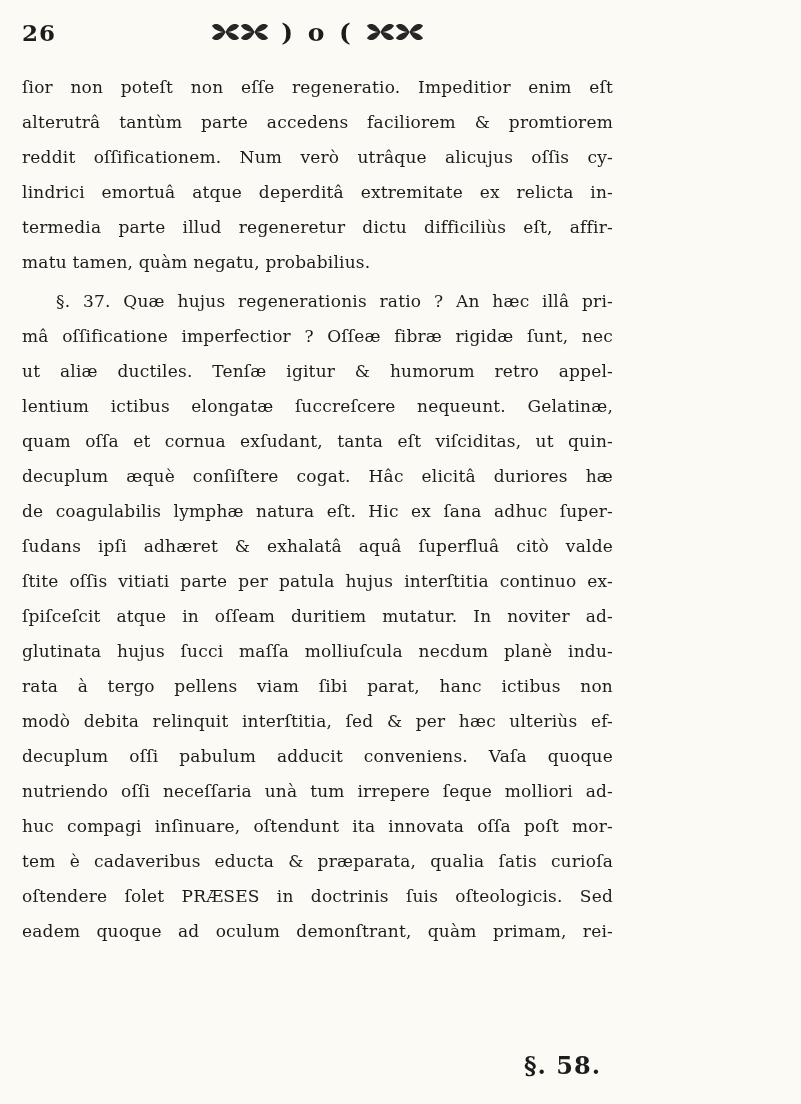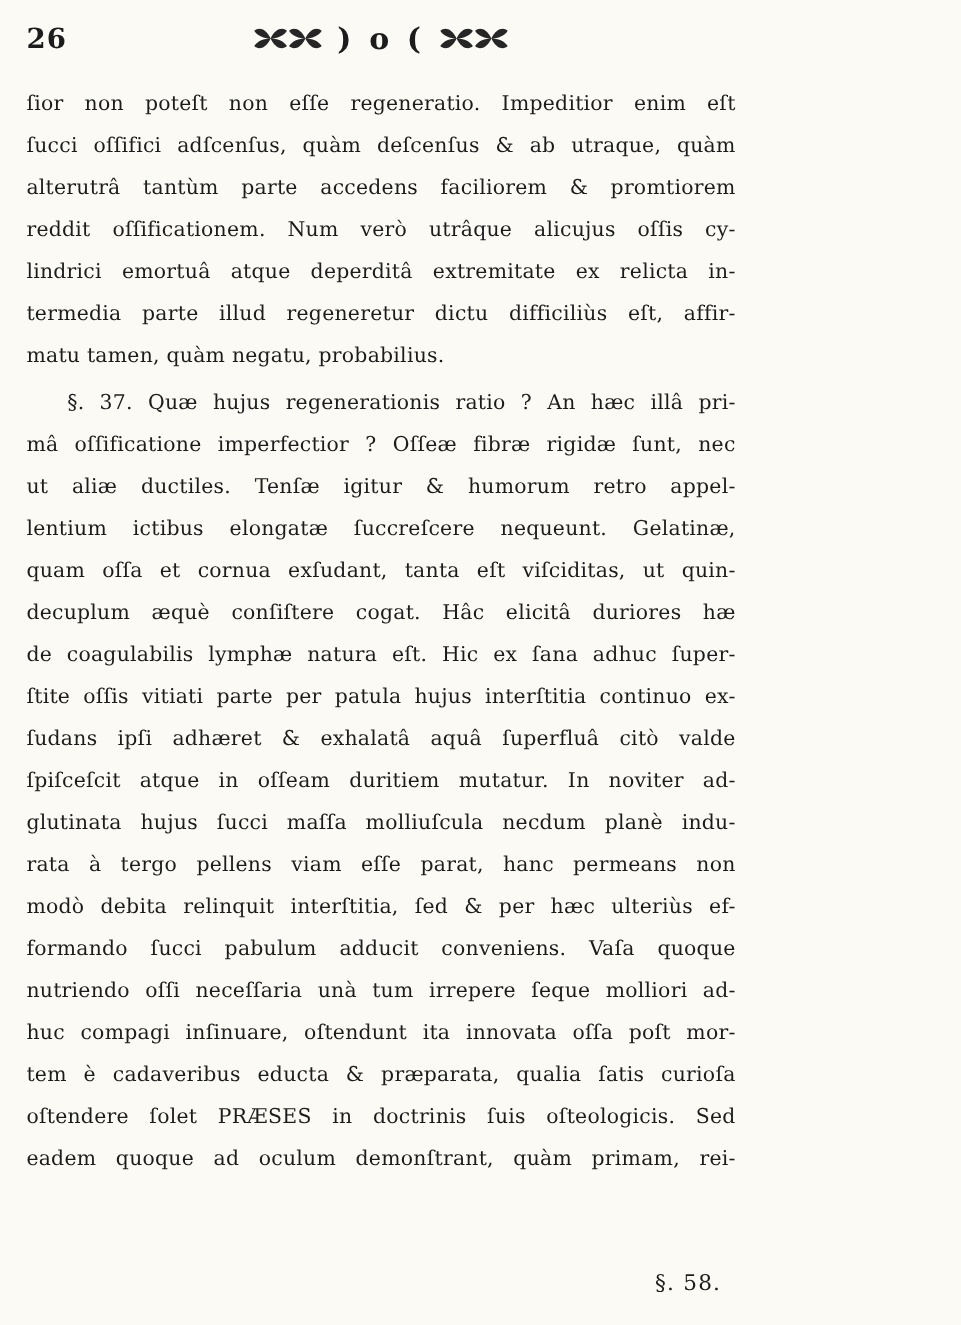--- a/index.html
+++ b/index.html
@@ -65,22 +65,22 @@
   .line.last {
     text-align-last: left;
   }
   .line.first-indent {
     text-indent: 34px;
   }
   .page-footer {
     position: absolute;
     right: 34px;
     bottom: 24px;
-    font-size: 18px;
-    font-weight: 400;
+    font-size: 24px;
+    font-weight: 700;
     letter-spacing: 1px;
   }
 </style>
 </head>
 <body>
 
 <div class="page">
 
   <div class="page-header">
     <div class="page-number">26</div>
@@ -110,42 +110,41 @@
         </g>
       </svg>
     </div>
 
     <div></div>
   </div>
 
   <div class="page-text">
       <div class="paragraph">
         <div class="line">ſior non poteſt non eſſe regeneratio. Impeditior enim eſt</div>
-        <div class="line">ſucci oſſifici adſcenſus, quàm deſcenſus &amp; ab utraque, quàm</div>
         <div class="line">alterutrâ tantùm parte accedens faciliorem &amp; promtiorem</div>
         <div class="line">reddit oſſificationem. Num verò utrâque alicujus oſſis cy-</div>
         <div class="line">lindrici emortuâ atque deperditâ extremitate ex relicta in-</div>
         <div class="line">termedia parte illud regeneretur dictu difficiliùs eſt, affir-</div>
         <div class="line last">matu tamen, quàm negatu, probabilius.</div>
       </div>
       <div class="paragraph">
         <div class="line first-indent">§. 37. Quæ hujus regenerationis ratio ? An hæc illâ pri-</div>
         <div class="line">mâ oſſificatione imperfectior ? Oſſeæ fibræ rigidæ ſunt, nec</div>
         <div class="line">ut aliæ ductiles. Tenſæ igitur &amp; humorum retro appel-</div>
         <div class="line">lentium ictibus elongatæ ſuccreſcere nequeunt. Gelatinæ,</div>
         <div class="line">quam oſſa et cornua exſudant, tanta eſt viſciditas, ut quin-</div>
         <div class="line">decuplum æquè conſiſtere cogat. Hâc elicitâ duriores hæ</div>
         <div class="line">de coagulabilis lymphæ natura eſt. Hic ex ſana adhuc ſuper-</div>
+        <div class="line">ſudans ipſi adhæret &amp; exhalatâ aquâ ſuperfluâ citò valde</div>
         <div class="line">ſtite oſſis vitiati parte per patula hujus interſtitia continuo ex-</div>
-        <div class="line">ſudans ipſi adhæret &amp; exhalatâ aquâ ſuperfluâ citò valde</div>
         <div class="line">ſpiſceſcit atque in oſſeam duritiem mutatur. In noviter ad-</div>
         <div class="line">glutinata hujus ſucci maſſa molliuſcula necdum planè indu-</div>
-        <div class="line">rata à tergo pellens viam eſſe parat, hanc permeans non</div>
+        <div class="line">rata à tergo pellens viam ſibi parat, hanc ictibus non</div>
         <div class="line">modò debita relinquit interſtitia, ſed &amp; per hæc ulteriùs ef-</div>
-        <div class="line">formando ſucci pabulum adducit conveniens. Vaſa quoque</div>
+        <div class="line">decuplum oſſi pabulum adducit conveniens. Vaſa quoque</div>
         <div class="line">nutriendo oſſi neceſſaria unà tum irrepere ſeque molliori ad-</div>
         <div class="line">huc compagi inſinuare, oſtendunt ita innovata oſſa poſt mor-</div>
         <div class="line">tem è cadaveribus educta &amp; præparata, qualia ſatis curioſa</div>
         <div class="line">oſtendere ſolet PRÆSES in doctrinis ſuis oſteologicis. Sed</div>
         <div class="line">eadem quoque ad oculum demonſtrant, quàm primam, rei-</div>
       </div>
     </div>
 
   <div class="page-footer">§. 58.</div>
 

